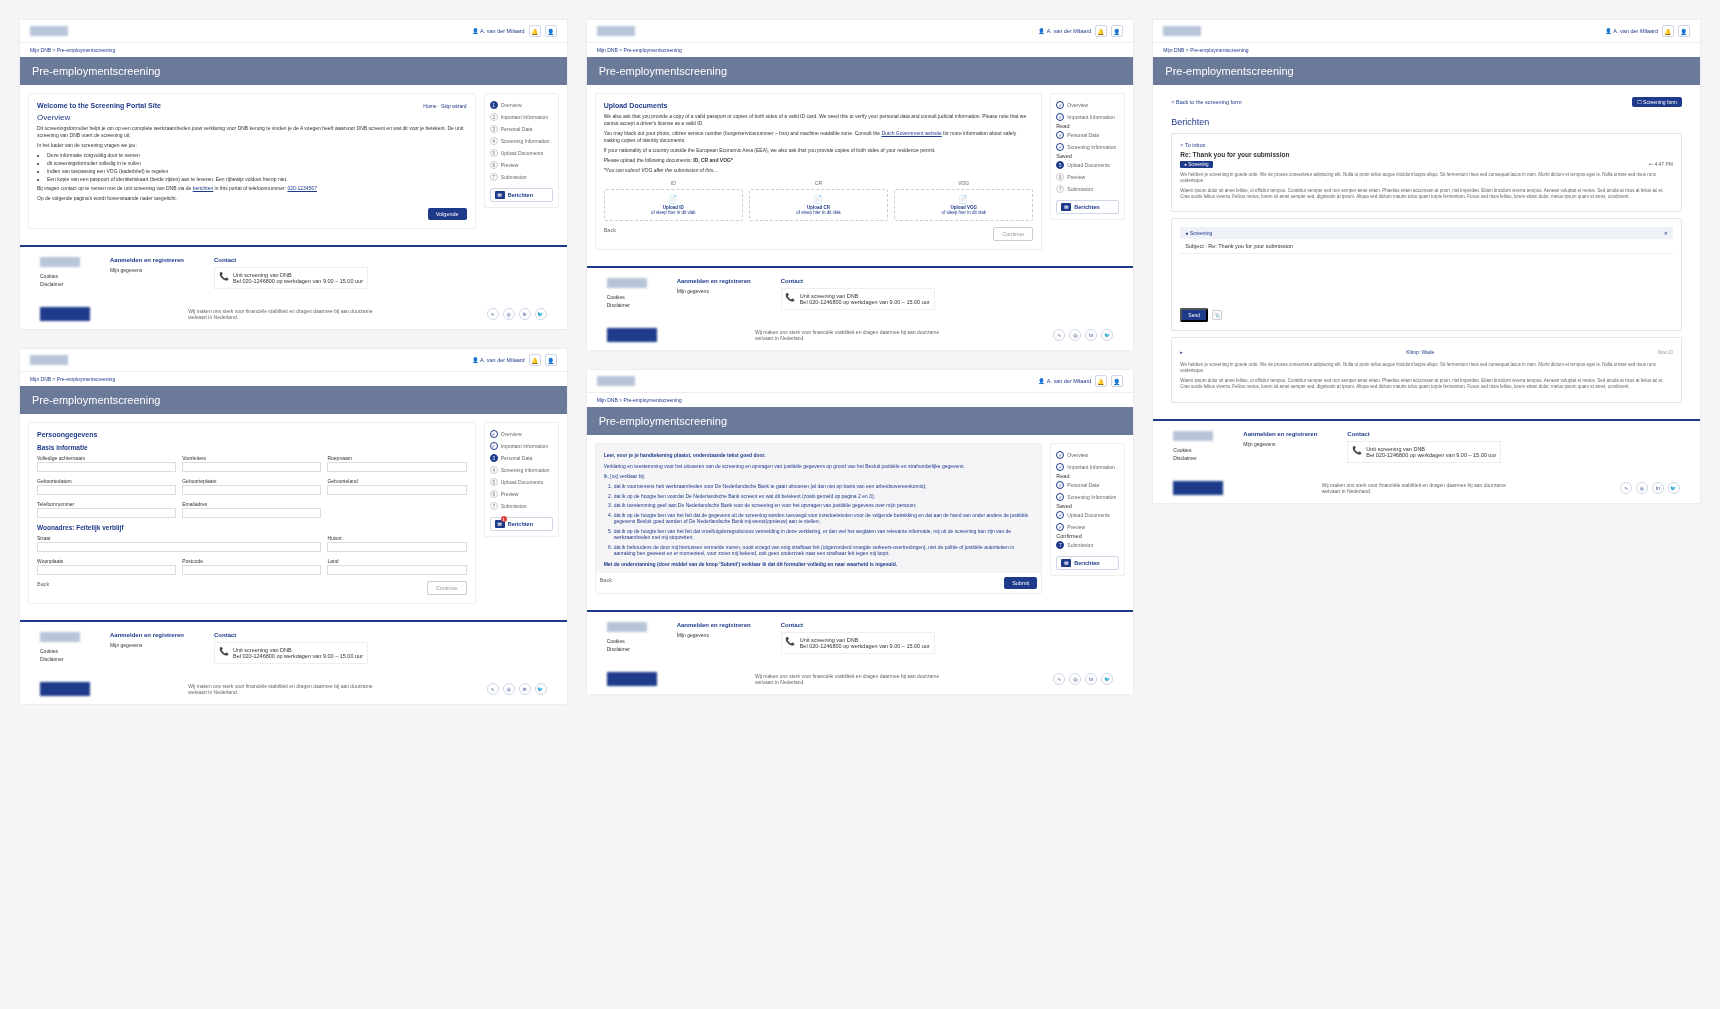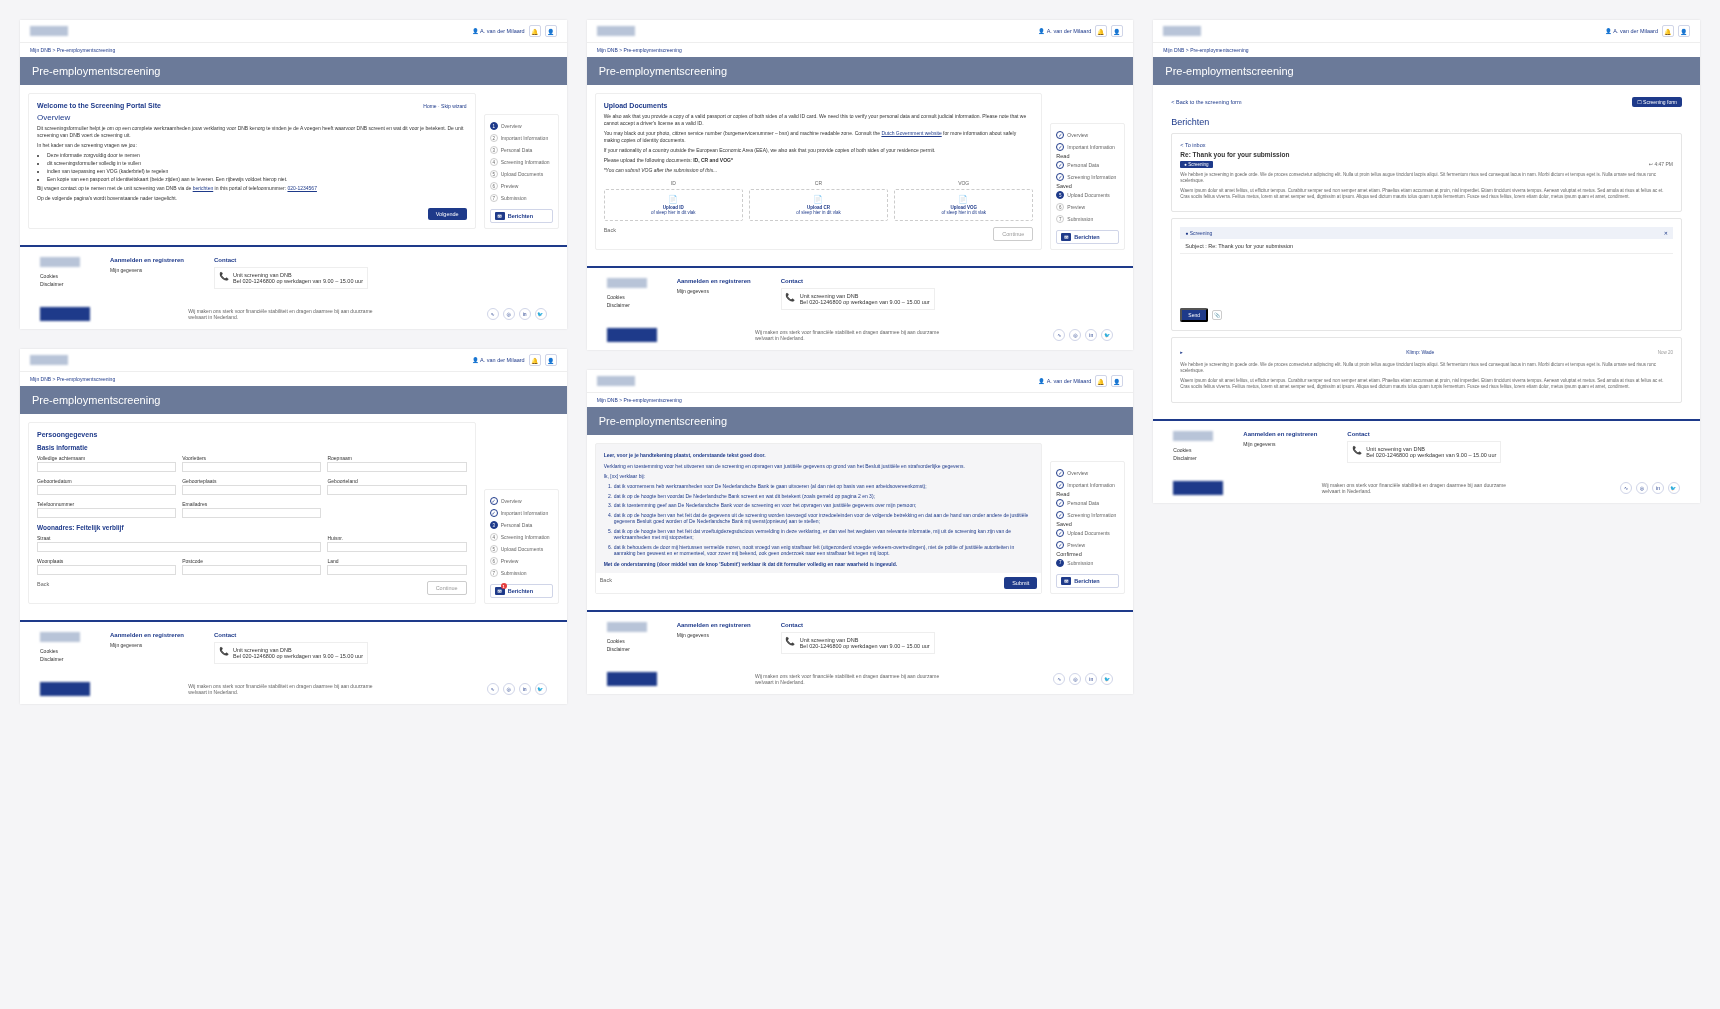--- a/index.html
+++ b/index.html
@@ -8,21 +8,21 @@
 .col{display:flex;flex-direction:column;gap:20px}
 .frame{background:#fff;box-shadow:0 0 2px rgba(0,0,0,.1)}
 .topbar{display:flex;align-items:center;justify-content:space-between;padding:5px 10px;border-bottom:1px solid #eee}
 .logo{width:38px;height:10px;background:#b8c4d8;filter:blur(1px)}
 .topbar-right{display:flex;align-items:center;gap:4px}
 .user{color:#1e3a8a;font-size:5.5px}
 .user::before{content:"👤 ";color:#1e3a8a}
 .icon-btn{width:12px;height:12px;border:1px solid #d0d5e8;border-radius:2px;display:flex;align-items:center;justify-content:center;font-size:6px;color:#1e3a8a;background:#fff}
 .breadcrumb{font-size:5px;color:#1e3a8a;padding:4px 10px}
 .titlebar{background:#6b7a99;color:#fff;padding:8px 12px;font-size:11px;font-weight:300}
-.content-row{display:flex;padding:8px;gap:8px;align-items:flex-end}
+.content-row{display:flex;padding:8px;gap:8px;align-items:flex-start}
 .main-card{background:#fff;border:1px solid #eee;border-radius:2px;padding:8px;flex:1}
 .card-head{display:flex;justify-content:space-between;align-items:center;margin-bottom:4px}
 .card-title{color:#1e3a8a;font-size:7px;font-weight:600}
 .card-action{color:#1e3a8a;font-size:5px}
 .overview-h{color:#1e3a8a;font-size:8px;margin:3px 0}
 .para{font-size:5px;line-height:1.4;color:#333;margin-bottom:3px}
 ul.bullets{padding-left:10px;margin:3px 0}
 ul.bullets li{font-size:5px;margin-bottom:2px}
 .link{color:#1e3a8a;text-decoration:underline}
 .btn-primary{background:#1e3a8a;color:#fff;padding:3px 8px;font-size:5.5px;border:none;border-radius:2px}

